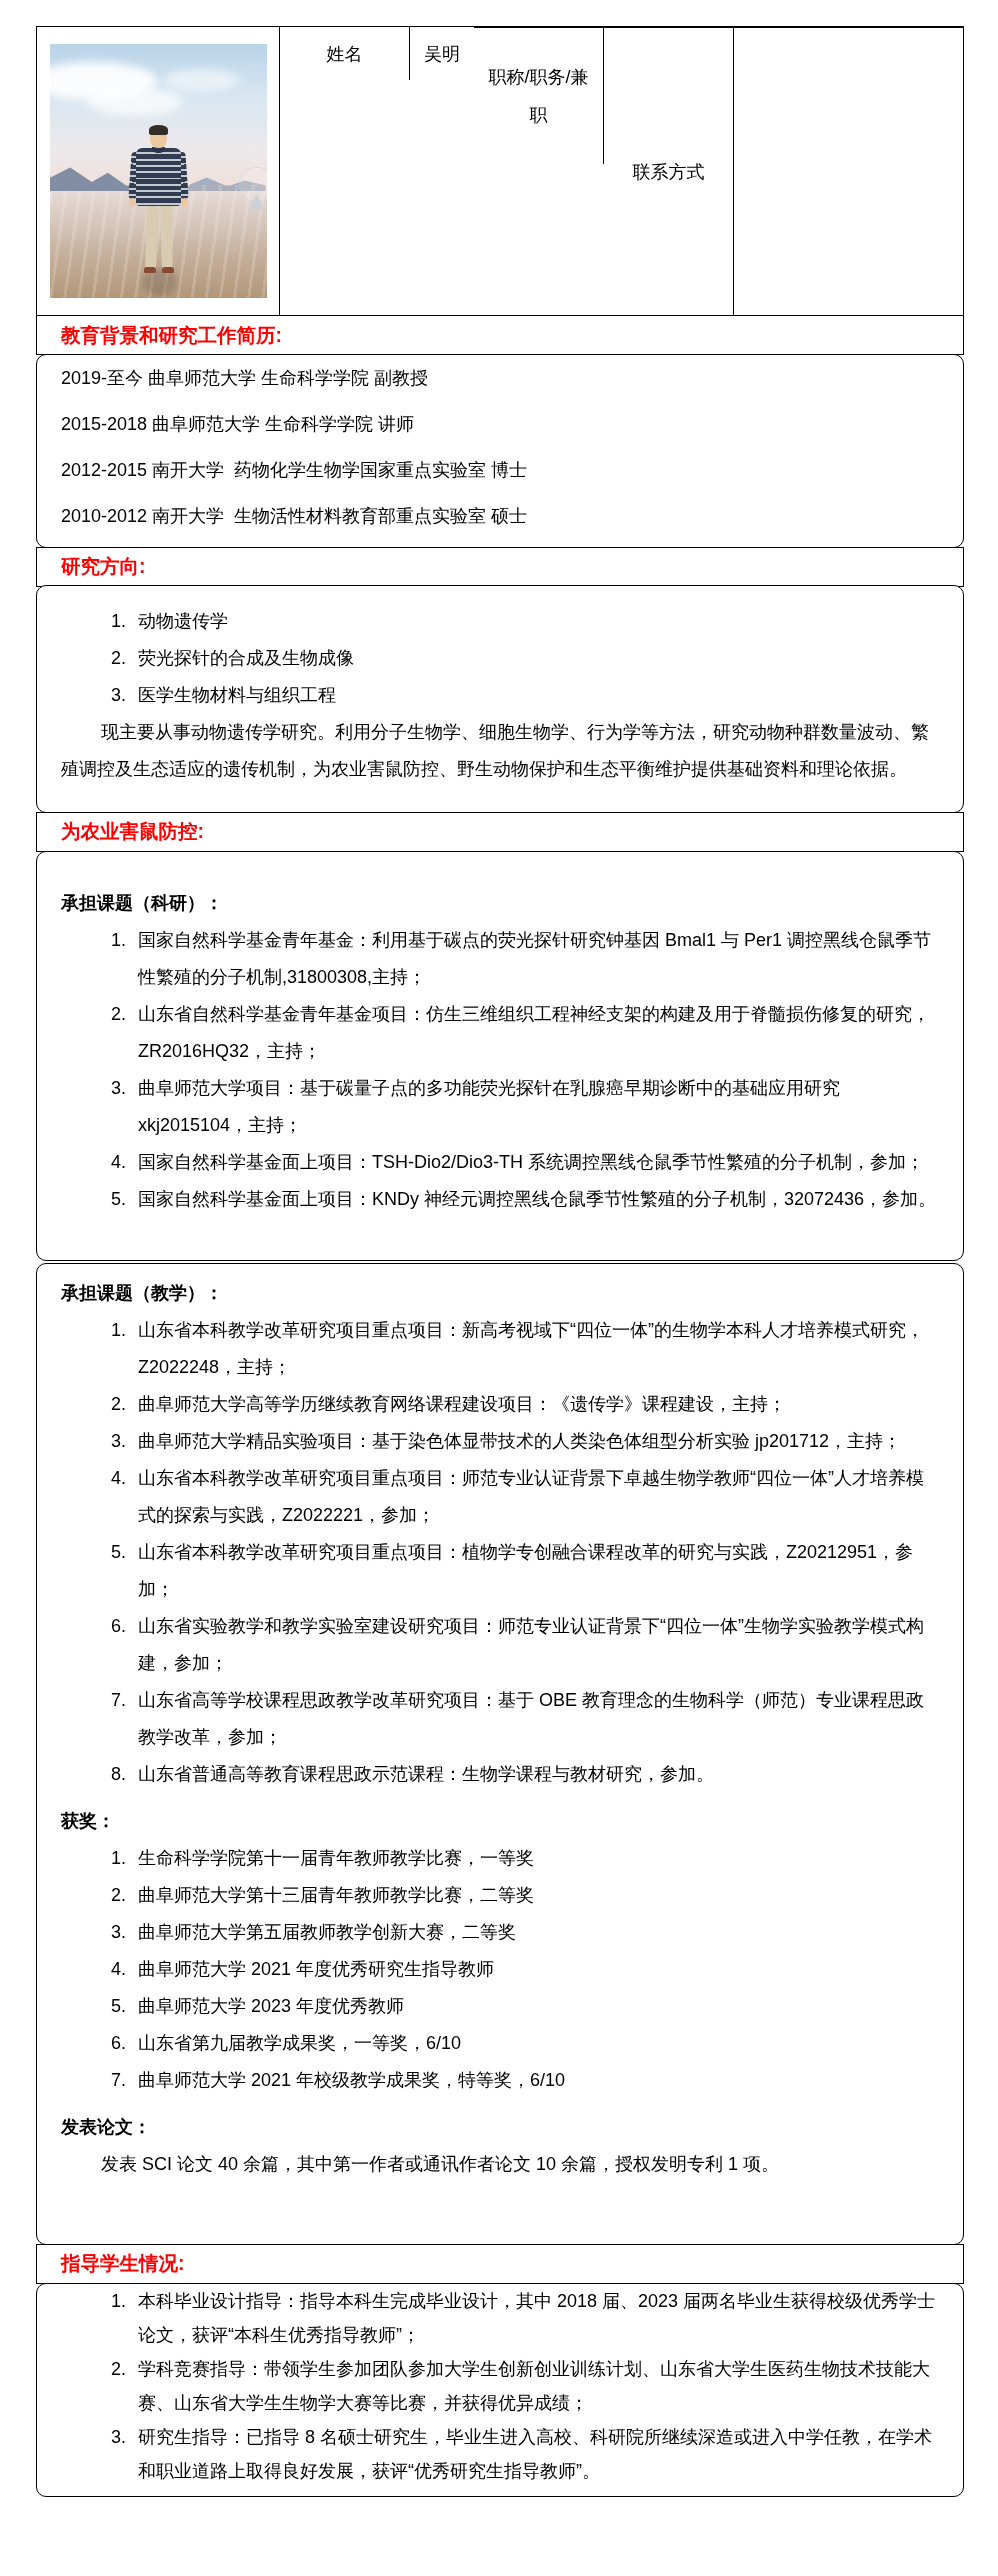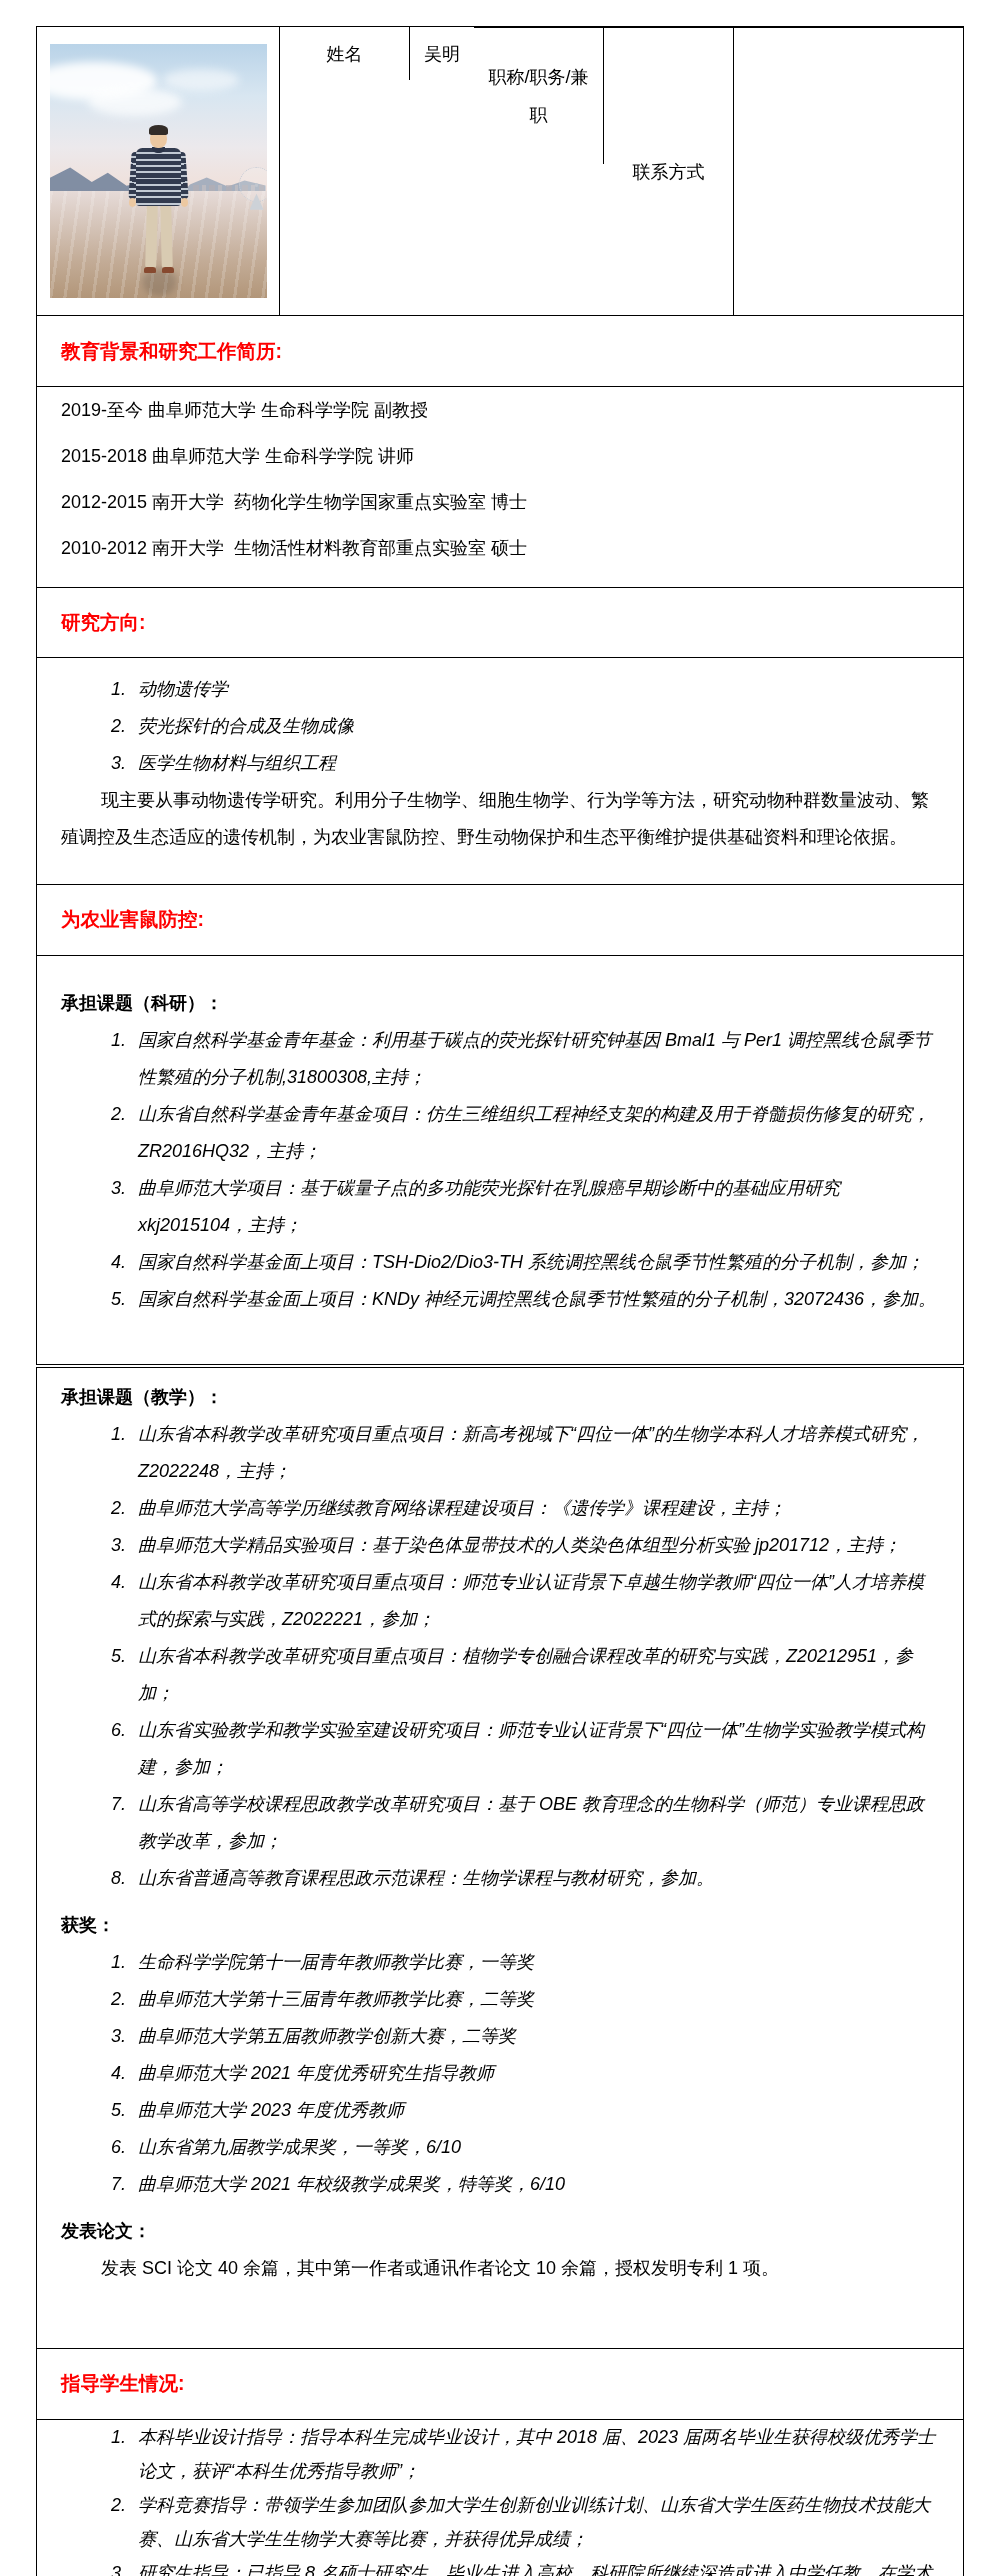--- a/index.html
+++ b/index.html
@@ -77,43 +77,43 @@
   .pp-leg { position: absolute; top: 79px; width: 10.7px; height: 64px; background: #d9cbb2; border-radius: 2.5px; }
   .pp-leg.ll { left: 12px; transform: rotate(1.5deg); }
   .pp-leg.lr { left: 27px; transform: rotate(-1.5deg); }
   .pp-shoe { position: absolute; top: 142px; width: 12px; height: 5.7px; background: #87492f; border-radius: 3.1px 3.1px 1.3px 1.3px; }
   .pp-shoe.sl { left: 10.7px; }
   .pp-shoe.sr { left: 28px; }
   .ph-reflection { position: absolute; left: 92px; top: 224px; width: 35px; height: 28px;
     background: rgba(96,82,70,.3); filter: blur(3.1px); border-radius: 50%; }
 
   
-  .sec-header { height: 72px; display: flex; align-items: center; padding: 0 24px;
+  .sec-header { height: 40px; display: flex; align-items: center; padding: 0 24px;
     color: var(--accent, #fe0000); font-weight: bold; font-size: 19.5px; }
-  .content { padding: 0 25px 16px 24px; display: flex; flex-direction: column; justify-content: center; }
+  .content { padding: 0 25px 8px 24px; display: flex; flex-direction: column; justify-content: center; border-radius: 10px; }
   .content.edu      { min-height: 184px; }
   .content.dir      { min-height: 228px; }
   .content.sci      { min-height: 410px; }
   .content.teach    { min-height: 982px; justify-content: flex-start; padding-top: 11.3px; }
   .content.guide    { min-height: 206px; }
 
   .edu-line { line-height: 46px; white-space: pre-wrap; }
 
   .lh59 { line-height: 37px; }
   .lh58 { line-height: 37px; }
   .lh54 { line-height: 34px; }
 
   .indent-para { text-indent: 40px; }
   .pub-line { padding-left: 40px; }
 
   .subtitle { font-weight: bold; }
   .subsection + .subsection { margin-top: 10px; }
 
   .num-list { list-style: none; counter-reset: n; }
-  .num-list > li { position: relative; padding-left: 77px; counter-increment: n; white-space: pre-wrap; font-style: italic; }
+  .num-list > li { position: relative; padding-left: 77px; counter-increment: n; white-space: pre-wrap; }
   .num-list > li::before { content: counter(n) "."; position: absolute; left: 50px; top: 0; }
 </style>
 </head>
 <body>
 
 <div class="page">
   <div class="doc">
 
     <div class="block first info-table">
       <div class="photo-cell">

